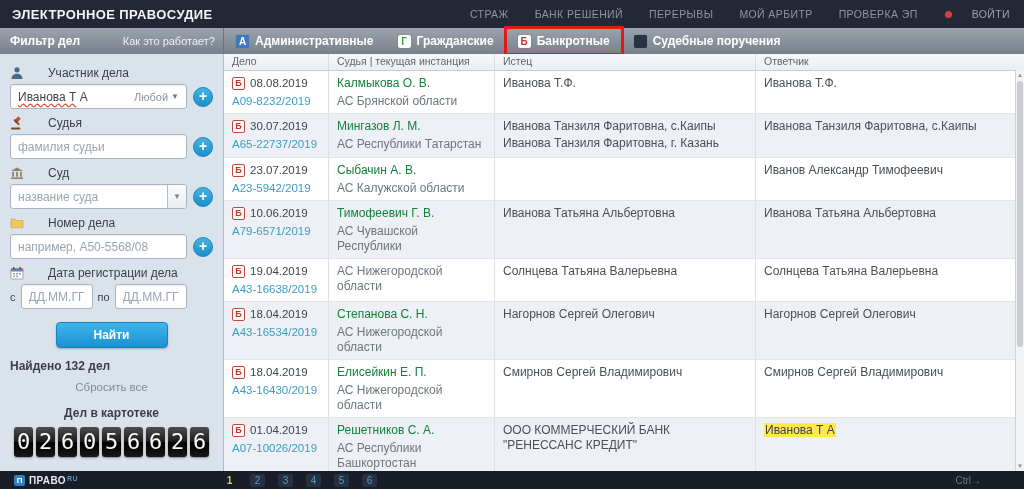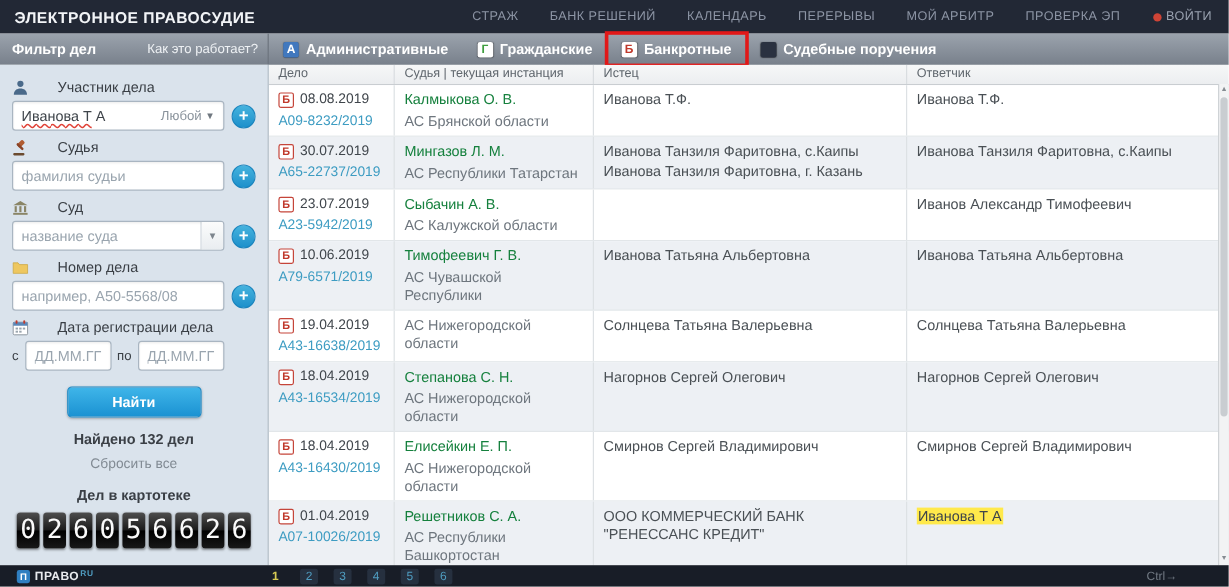--- a/index.html
+++ b/index.html
@@ -6,21 +6,21 @@
   body{
     width:1024px;height:489px;overflow:hidden;position:relative;
     font-family:"Liberation Sans",sans-serif;background:#fff;
   }
   
   .topbar{height:28px;background:#222835;display:flex;align-items:center;color:#fff}
   .brand{font-size:13px;font-weight:bold;letter-spacing:.4px;padding:0 12px;white-space:nowrap;color:#f2f4f7}
   .topnav{display:flex;margin-left:auto;height:100%}
   .nav-item{font-size:10.5px;color:#8d95a5;padding:0 13px;display:flex;align-items:center;letter-spacing:.4px;cursor:pointer;white-space:nowrap}
   .nav-item.active{background:#151a25;color:#e9ebef}
-  .login{display:flex;align-items:center;gap:4px;padding:0 14px;font-size:10.5px;color:#9aa2b0;letter-spacing:.4px;cursor:pointer}
+  .login{display:flex;align-items:center;gap:20px;padding:0 14px;font-size:10.5px;color:#9aa2b0;letter-spacing:.4px;cursor:pointer}
   .login-dot{width:7px;height:7px;border-radius:50%;background:#cf4436}
   
   .subbar{height:26px;background:linear-gradient(#9ba3ad,#78808b);display:flex;align-items:stretch}
   .subbar-left{width:224px;flex-shrink:0;display:flex;align-items:center;justify-content:space-between;padding:0 8px 0 10px;box-sizing:border-box;border-right:1px solid #6d747e}
   .filter-title{font-size:12px;font-weight:bold;color:#fff}
   .help-link{font-size:11px;color:#eef1f4;cursor:pointer}
   .ctabs{display:flex;align-items:stretch}
   .ctab{display:flex;align-items:center;gap:6px;padding:0 12px;cursor:pointer;position:relative}
   .ctab-icon{width:13px;height:13px;border-radius:2px;font-size:10px;font-weight:bold;display:flex;align-items:center;justify-content:center;box-shadow:0 0 1px rgba(0,0,0,.45);flex-shrink:0}
   .ctab-label{font-size:12px;color:#fff;font-weight:bold;white-space:nowrap}
@@ -38,21 +38,21 @@
   .role-select{margin-left:auto;color:#8a939c;font-size:11px;display:flex;align-items:center;gap:3px;cursor:pointer;white-space:nowrap}
   .caret{font-size:8px;color:#6f777f}
   .plus-btn{width:20px;height:20px;border-radius:50%;background:linear-gradient(#45b3de,#1d90cb);border:1px solid #1a84bd;color:#fff;font-size:14px;font-weight:bold;line-height:17px;text-align:center;cursor:pointer;flex-shrink:0;box-sizing:border-box}
   .select-inp{position:relative;padding-right:20px}
   .sel-arrow{position:absolute;right:0;top:0;width:18px;height:100%;border-left:1px solid #b4bfc9;background:linear-gradient(#fbfcfc,#e9edf0);display:flex;align-items:center;justify-content:center;color:#7d858d;font-size:8px;border-radius:0 2px 2px 0;cursor:pointer}
   .sel-ph{color:#9aa5af;display:flex;align-items:center;height:100%}
   .date-row{display:flex;align-items:center;gap:5px}
   .date-lbl{font-size:11px;color:#3a3f45}
   .date-inp{width:72px;flex:none}
   .search-btn{display:block;margin:13px auto 0;width:112px;height:26px;background:linear-gradient(#3fb5e9,#1b92d2);border:1px solid #1684c0;border-radius:4px;color:#fff;font-weight:bold;font-size:12px;cursor:pointer;box-shadow:0 1px 2px rgba(0,0,0,.25);font-family:"Liberation Sans",sans-serif}
-  .found{margin-top:11px;text-align:center;font-size:12px;font-weight:bold;color:#3a3f45}
+  .found{margin-top:11px;text-align:left;font-size:12px;font-weight:bold;color:#3a3f45}
   .reset{margin-top:8px;text-align:center;font-size:11.5px;color:#828b94;cursor:pointer}
   .counter-label{margin-top:13px;text-align:center;font-size:12px;font-weight:bold;color:#3a3f45}
   .counter{display:flex;justify-content:center;gap:3px;margin-top:7px}
   .digit{width:19px;height:30px;border-radius:3px;background:linear-gradient(#4e4e4e,#1c1c1c 48%,#000 52%,#181818);color:#fafafa;font-family:"DejaVu Sans Mono",monospace;font-size:22px;line-height:30px;text-align:center;box-shadow:0 1px 2px rgba(0,0,0,.4)}
   
   .content{position:relative;flex:1;overflow:hidden}
   .thead{display:flex;height:16px;background:linear-gradient(#f6f7f8,#eceef0);border-bottom:1px solid #c9cdd1;font-size:10.5px;color:#5f666d}
   .th{padding:1px 0 0 8px;box-sizing:border-box;border-right:1px solid #d9dde0;white-space:nowrap;overflow:hidden}
   .w-case{width:105px;flex-shrink:0}
   .w-judge{width:166px;flex-shrink:0}
@@ -87,21 +87,20 @@
   .hint{margin-left:auto;padding-right:43px;color:#727a84;font-size:10px}
 </style>
 </head>
 <body>
 
 <header class="topbar">
   <div class="brand">ЭЛЕКТРОННОЕ ПРАВОСУДИЕ</div>
   <nav class="topnav">
       <div class="nav-item">СТРАЖ</div>
       <div class="nav-item">БАНК РЕШЕНИЙ</div>
-      <div class="nav-item">КАЛЕНДАРЬ</div>
       <div class="nav-item">ПЕРЕРЫВЫ</div>
       <div class="nav-item">МОЙ АРБИТР</div>
       <div class="nav-item">ПРОВЕРКА ЭП</div>
     </nav>
   <div class="login">
     <span class="login-dot"></span>
     <span>ВОЙТИ</span>
   </div>
 </header>
 

